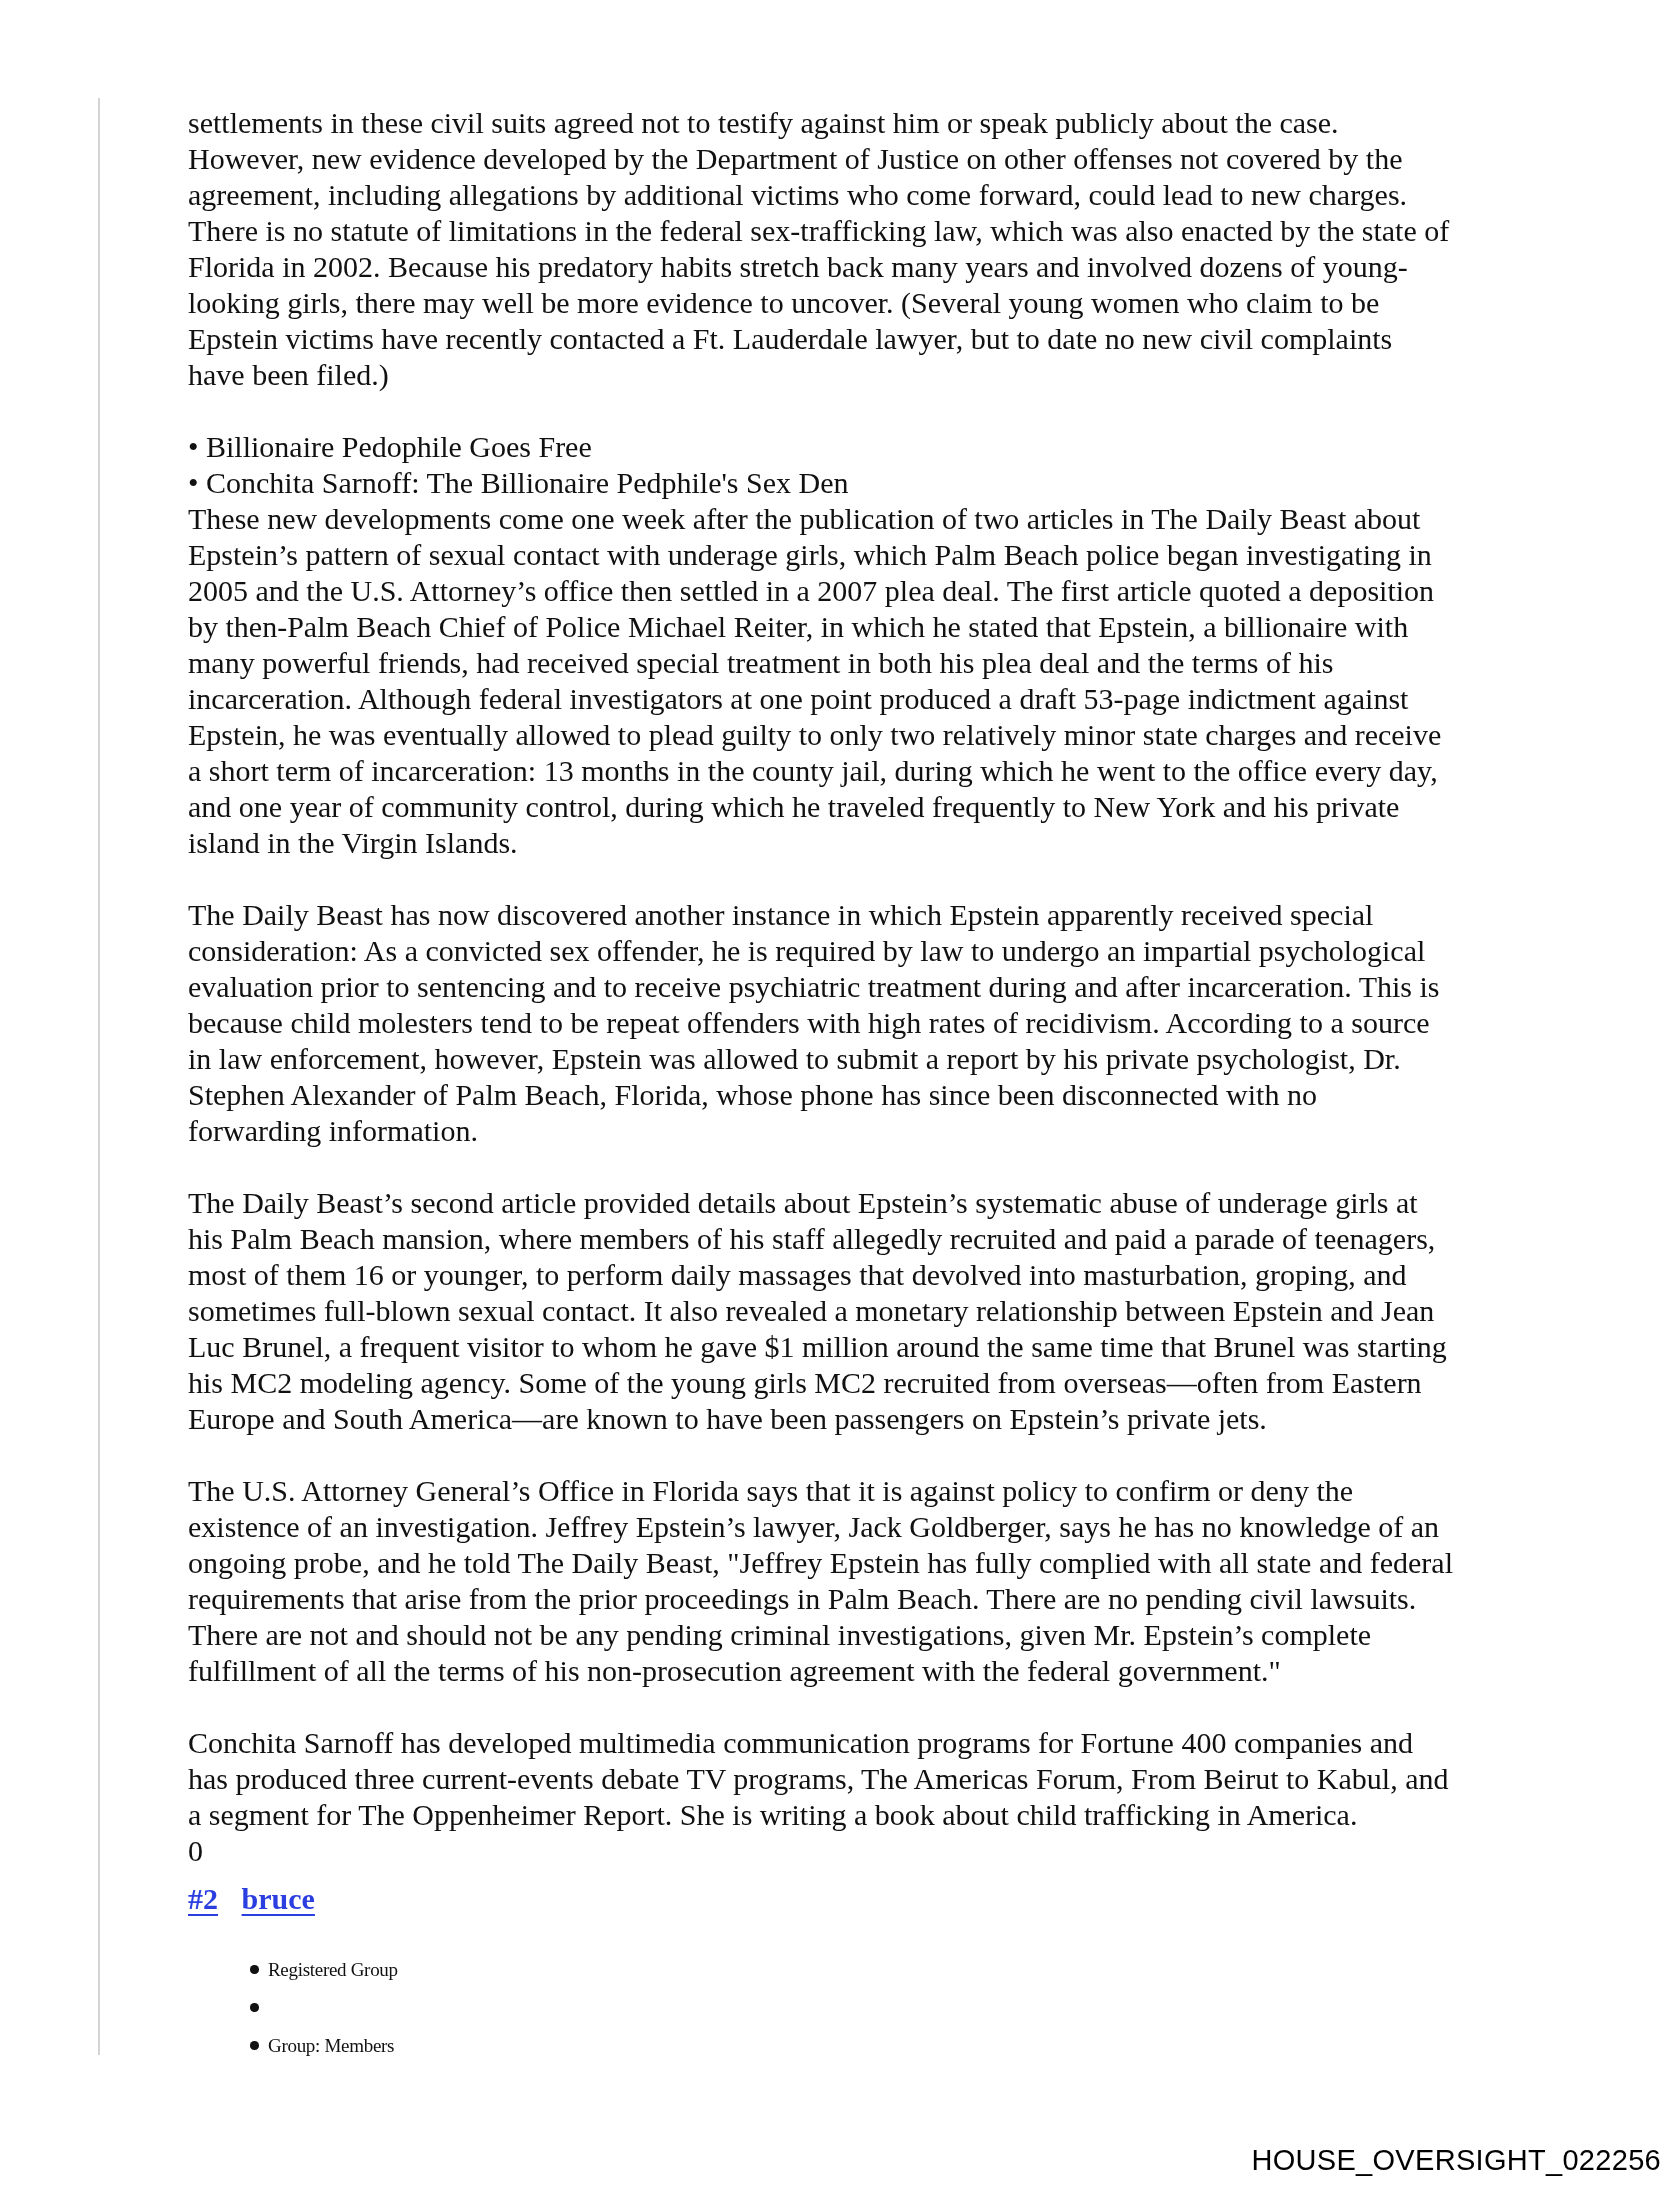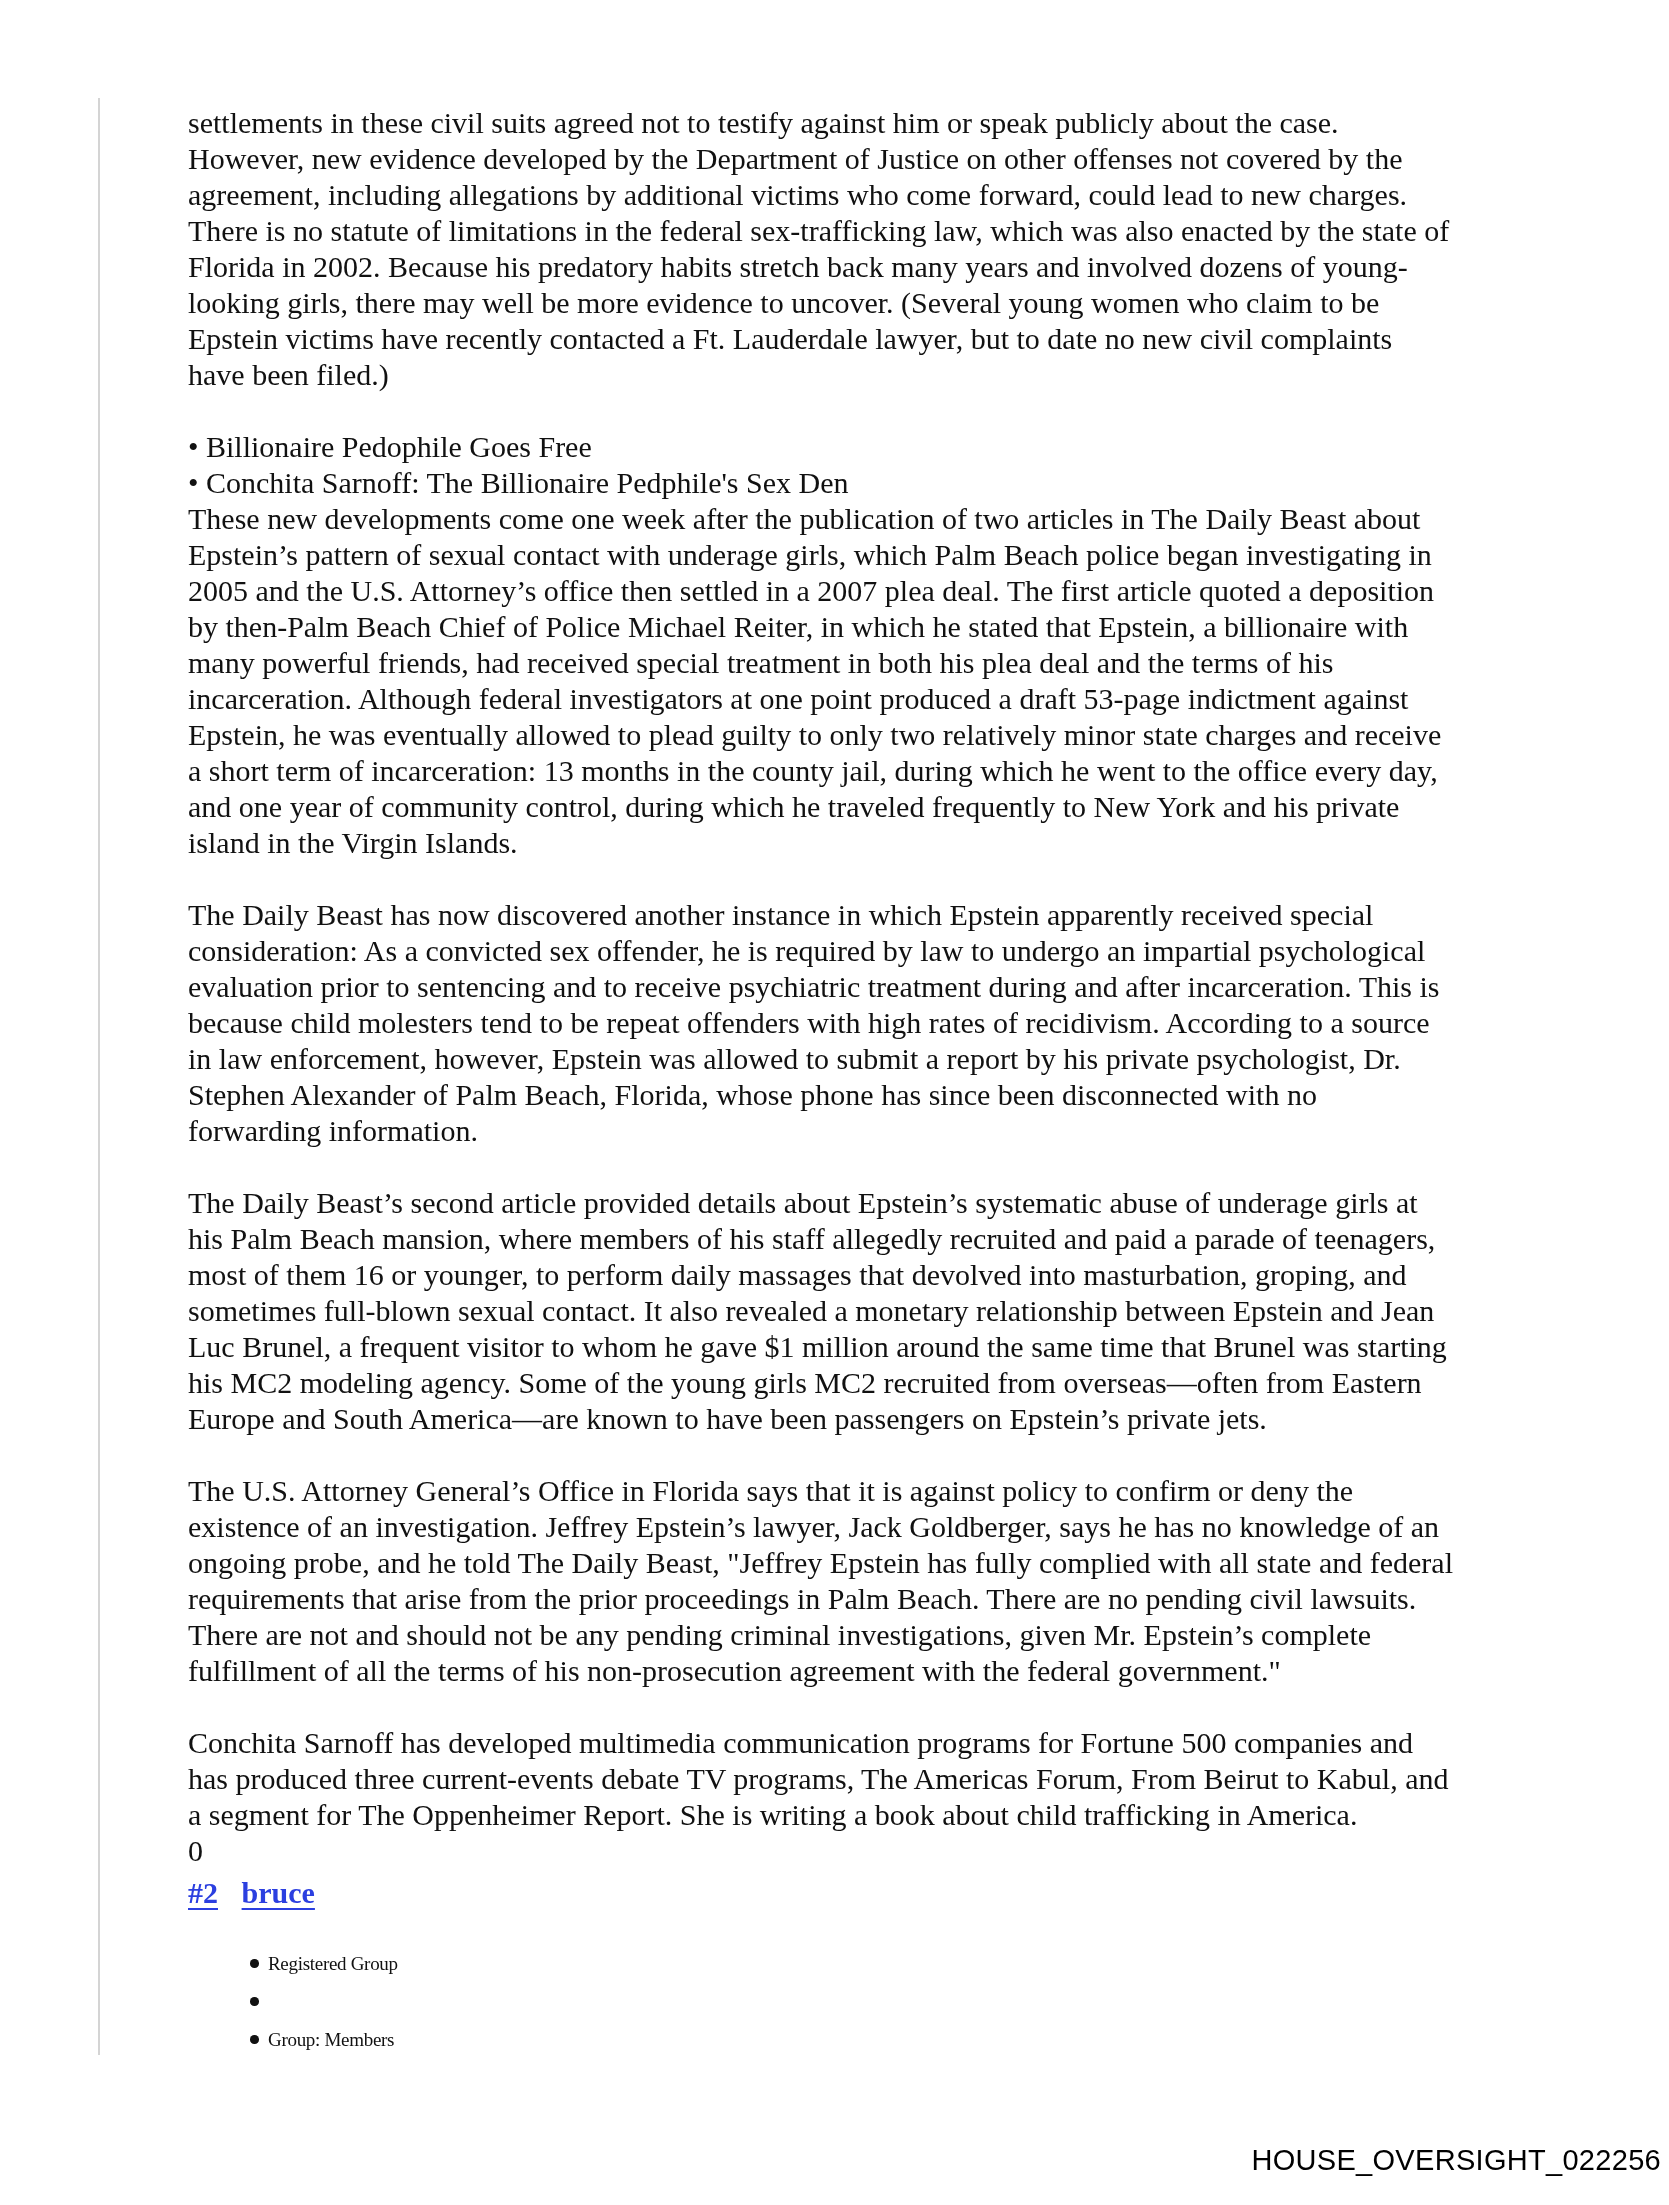--- a/index.html
+++ b/index.html
@@ -38,21 +38,21 @@
     .gap {
       height: 36px;
     }
     .link-item {
       display: block;
     }
     .post-header {
       font-weight: bold;
       font-size: 30px;
       line-height: 43px;
-      margin-top: 2px;
+      margin-top: 8px;
     }
     .post-header a {
       color: #2b3fe0;
       text-decoration: underline;
       text-decoration-thickness: 2px;
       text-underline-offset: 4.6px;
     }
     .post-header .sep {
       display: inline-block;
       width: 23.6px;
@@ -141,21 +141,21 @@
   <div class="gap"></div>
 
   <p>The U.S. Attorney General’s Office in Florida says that it is against policy to confirm or deny the
 existence of an investigation. Jeffrey Epstein’s lawyer, Jack Goldberger, says he has no knowledge of an
 ongoing probe, and he told The Daily Beast, "Jeffrey Epstein has fully complied with all state and federal
 requirements that arise from the prior proceedings in Palm Beach. There are no pending civil lawsuits.
 There are not and should not be any pending criminal investigations, given Mr. Epstein’s complete
 fulfillment of all the terms of his non-prosecution agreement with the federal government."</p>
   <div class="gap"></div>
 
-  <p>Conchita Sarnoff has developed multimedia communication programs for Fortune 500 companies and
+  <p>Conchita Sarnoff has developed multimedia communication programs for Fortune 400 companies and
 has produced three current-events debate TV programs, The Americas Forum, From Beirut to Kabul, and
 a segment for The Oppenheimer Report. She is writing a book about child trafficking in America.</p>
   <p>0</p>
 
   <div class="post-header">
     <a href="#">#2</a><span class="sep"></span><a href="#">bruce</a>
   </div>
 
   <ul class="user-info">
     <li>Registered Group</li>

